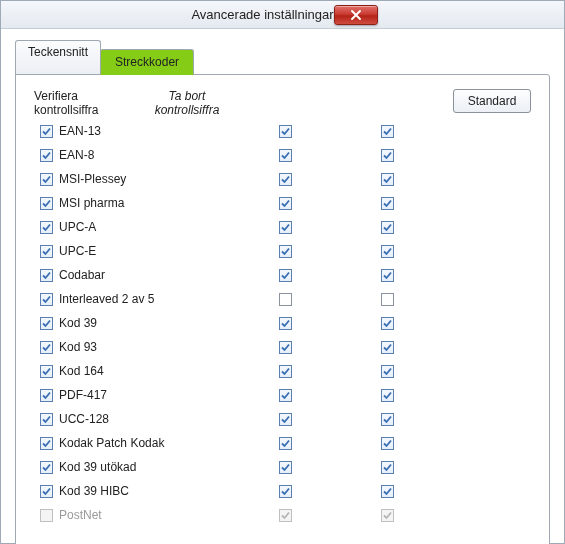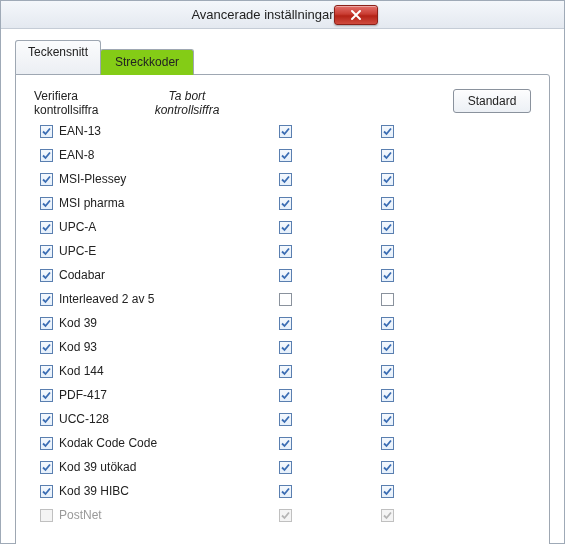--- a/index.html
+++ b/index.html
@@ -281,21 +281,21 @@
                   <svg width="11" height="11" viewBox="0 0 11 11">
                     <path d="M2 5.5 L4.5 8 L9 2.5"></path>
                   </svg>
                 </span></td>
             </tr>
             <tr>
               <td class="colSym symCell"><span class="cb checked">
                   <svg width="11" height="11" viewBox="0 0 11 11">
                     <path d="M2 5.5 L4.5 8 L9 2.5"></path>
                   </svg>
-                </span><span class="rowLabel">Kod 144</span></td>
+                </span><span class="rowLabel">Kod 164</span></td>
               <td class="colV"><span class="cb checked">
                   <svg width="11" height="11" viewBox="0 0 11 11">
                     <path d="M2 5.5 L4.5 8 L9 2.5"></path>
                   </svg>
                 </span></td>
               <td class="colT"><span class="cb checked">
                   <svg width="11" height="11" viewBox="0 0 11 11">
                     <path d="M2 5.5 L4.5 8 L9 2.5"></path>
                   </svg>
                 </span></td>
@@ -332,21 +332,21 @@
                   <svg width="11" height="11" viewBox="0 0 11 11">
                     <path d="M2 5.5 L4.5 8 L9 2.5"></path>
                   </svg>
                 </span></td>
             </tr>
             <tr>
               <td class="colSym symCell"><span class="cb checked">
                   <svg width="11" height="11" viewBox="0 0 11 11">
                     <path d="M2 5.5 L4.5 8 L9 2.5"></path>
                   </svg>
-                </span><span class="rowLabel">Kodak Code Code</span></td>
+                </span><span class="rowLabel">Kodak Patch Kodak</span></td>
               <td class="colV"><span class="cb checked">
                   <svg width="11" height="11" viewBox="0 0 11 11">
                     <path d="M2 5.5 L4.5 8 L9 2.5"></path>
                   </svg>
                 </span></td>
               <td class="colT"><span class="cb checked">
                   <svg width="11" height="11" viewBox="0 0 11 11">
                     <path d="M2 5.5 L4.5 8 L9 2.5"></path>
                   </svg>
                 </span></td>

